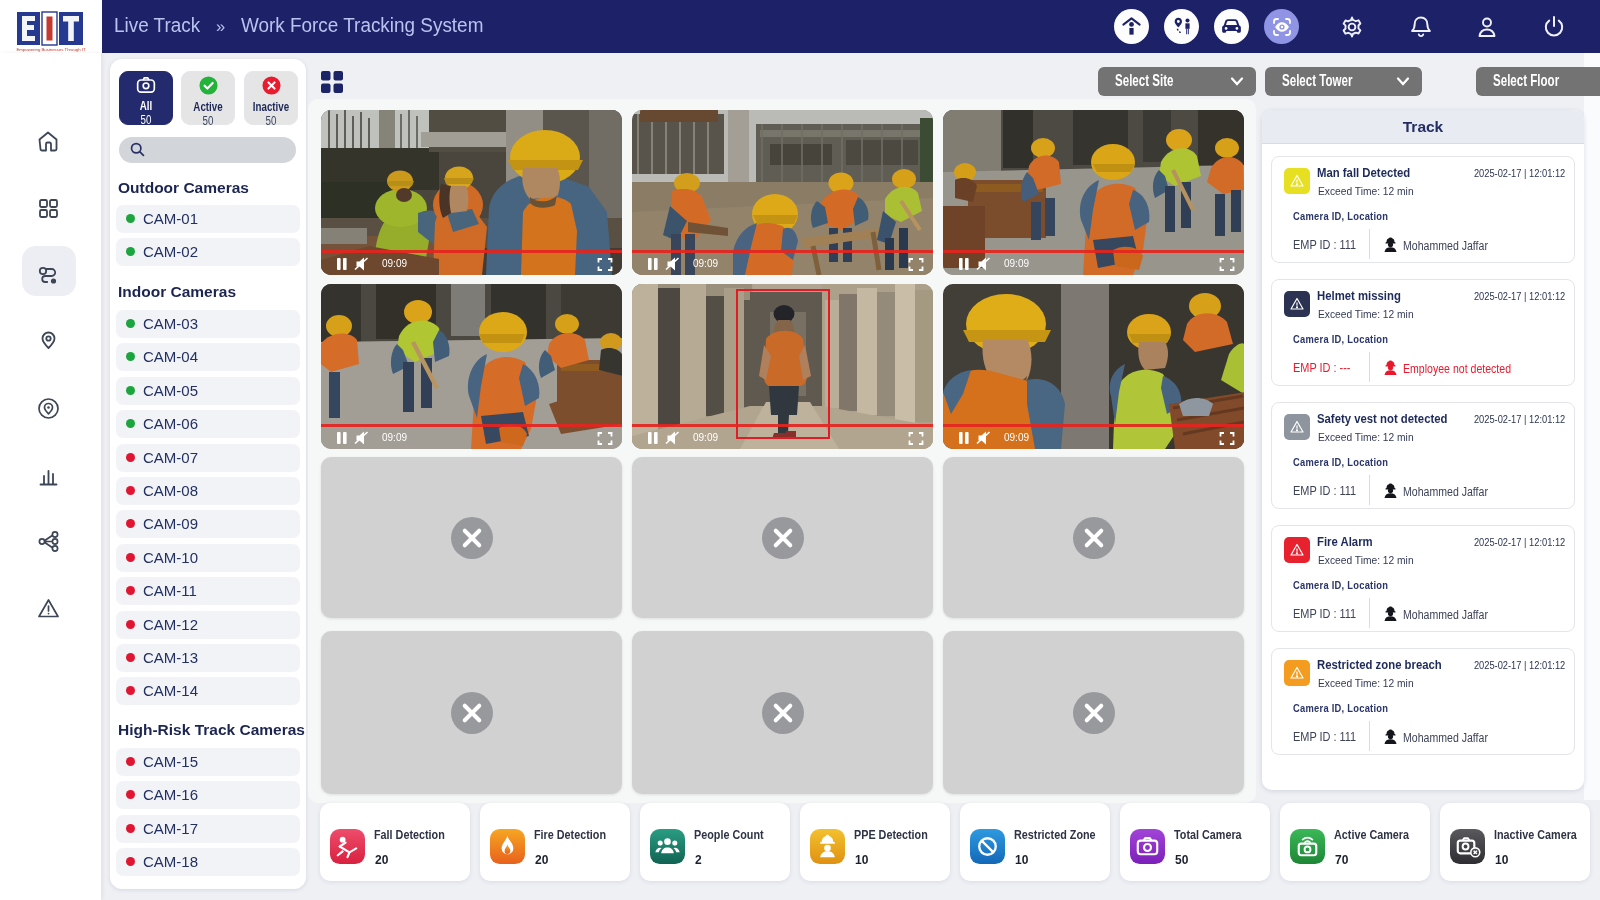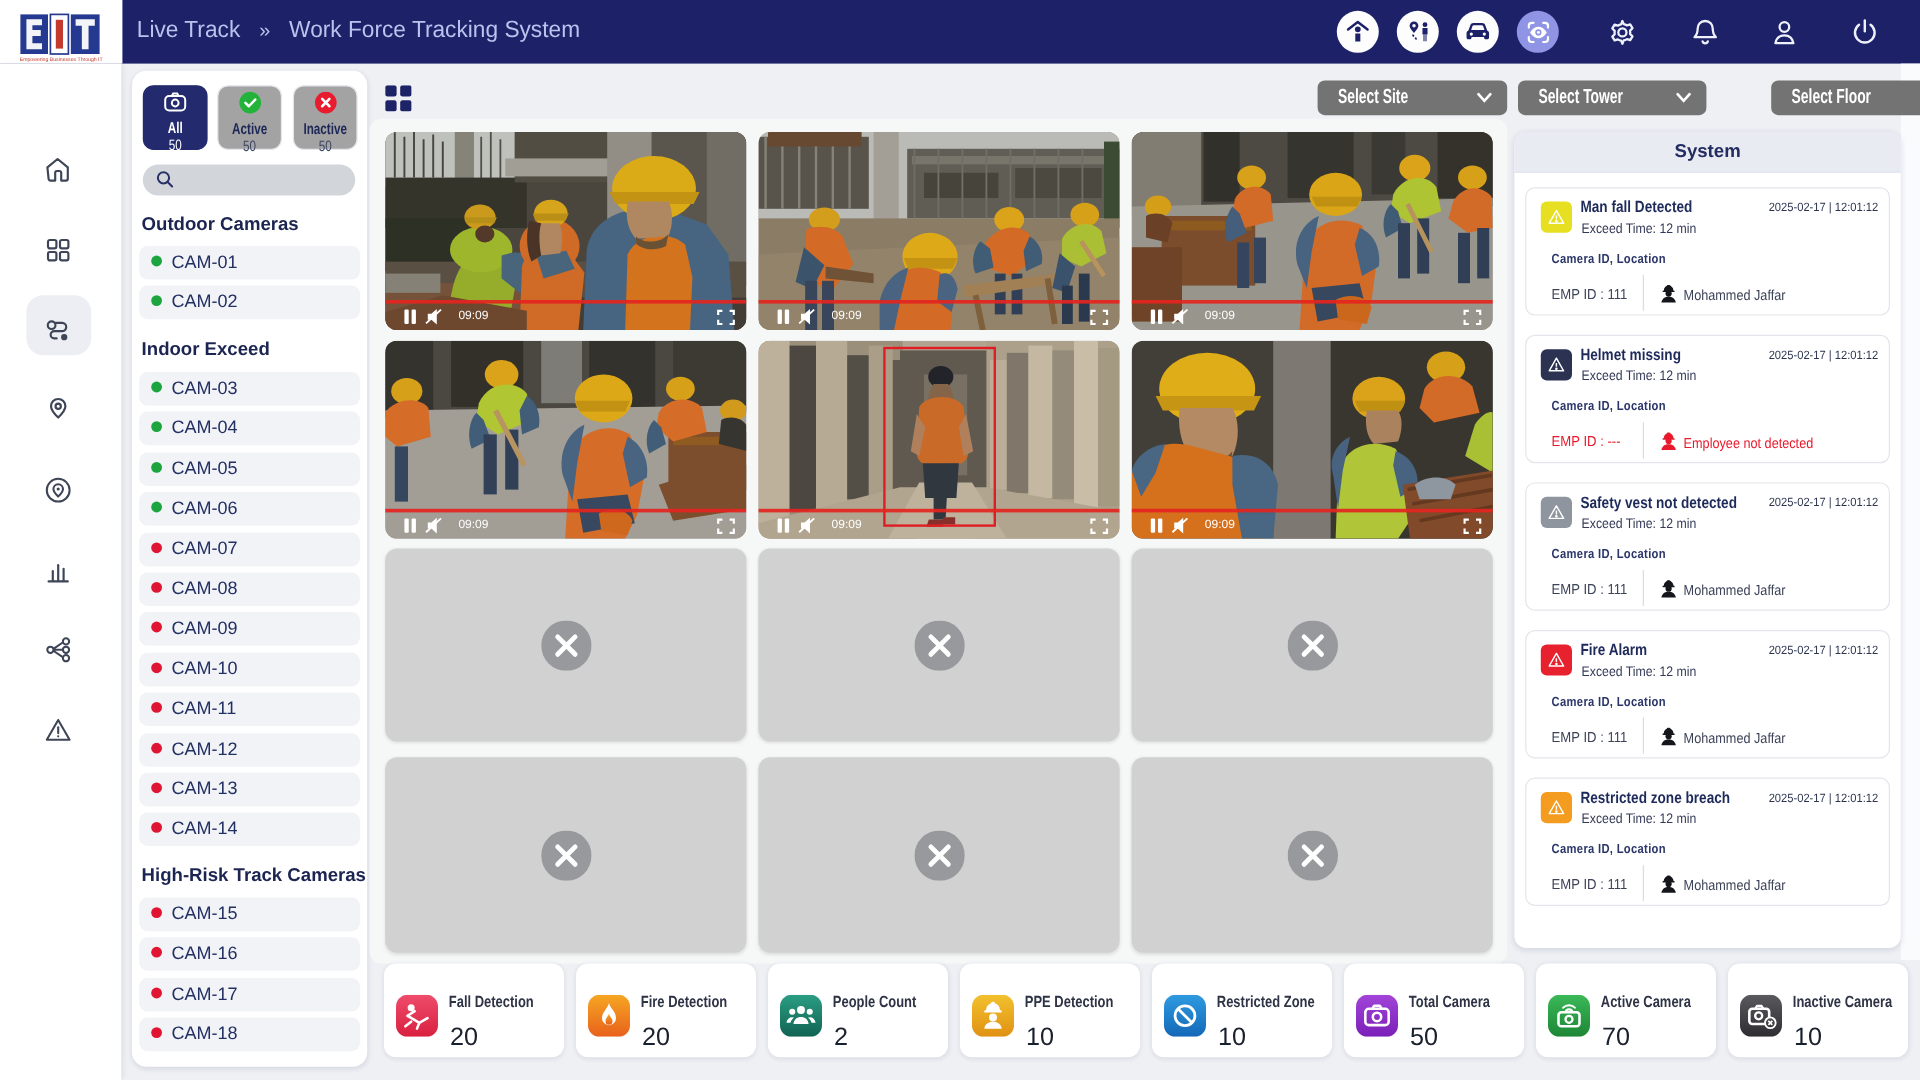--- a/index.html
+++ b/index.html
@@ -15,21 +15,21 @@
 .hcirc.active { background:#8f95e4; }
 .hicon { position:absolute; top:13px; width:28px; height:28px; }
 
 
 #rail { position:absolute; left:0; top:53px; width:101px; height:847px; background:#fff; box-shadow:2px 0 4px rgba(0,0,0,0.06); }
 .rlicon { position:absolute; left:36px; width:25px; height:25px; }
 .ractive { position:absolute; left:22px; top:193px; width:54px; height:50px; background:#eceef4; border-radius:14px; }
 
 
 #campanel { position:absolute; left:110px; top:59px; width:196px; height:830px; background:#fff; border-radius:12px; box-shadow:0 1px 4px rgba(30,40,90,0.12); }
-.fbtn { position:absolute; top:12px; width:54px; height:54px; border-radius:9px; background:#a3a3a3; border:1px solid #e4e6ec; text-align:center; }
+.fbtn { position:absolute; top:12px; width:54px; height:54px; border-radius:9px; background:#e5e5e5; border:1px solid #e4e6ec; text-align:center; }
 .fbtn .l1 { font-size:13px; font-weight:700; color:#1d2757; margin-top:0px; transform:scaleX(0.75); }
 .fbtn .l2 { font-size:12.5px; color:#3c4663; margin-top:0px; transform:scaleX(0.78); }
 #fall { left:9px; background:#232a6d; border-color:#232a6d; }
 #fall .l1, #fall .l2 { color:#fff; }
 #factive { left:71px; }
 #finactive { left:134px; }
 #search { position:absolute; left:9px; top:78px; width:177px; height:26px; border-radius:13px; background:#d2d5da; }
 .sechead { position:absolute; left:8px; font-size:15.5px; font-weight:700; color:#1c2552; }
 .camitem { position:absolute; left:6px; width:184px; height:28px; background:#f2f3f7; border-radius:7px; line-height:28px; font-size:15px; color:#223062; }
 .camitem .dot { display:inline-block; width:9px; height:9px; border-radius:50%; margin:0 8px 0 10px; position:relative; top:-1px; }
@@ -62,21 +62,21 @@
 .aemp { position:absolute; left:21px; top:81px; font-size:12px; color:#3c4257; font-weight:400; transform:scaleX(0.91); transform-origin:0 0; }
 .adiv { position:absolute; left:97px; top:72px; width:1px; height:30px; background:#d9dce3; }
 .aname { position:absolute; left:131px; top:82px; font-size:12px; color:#3c4257; font-weight:400; transform:scaleX(0.88); transform-origin:0 0; white-space:nowrap; }
 .ared { color:#e8192c !important; }
 .awicon { position:absolute; left:110px; top:79px; width:17px; height:17px; }
 
 
 .scard { position:absolute; top:803px; width:150px; height:78px; background:#fff; border-radius:10px; box-shadow:0 1px 4px rgba(30,40,90,0.10); }
 .sicon { position:absolute; left:10px; top:26px; width:35px; height:35px; border-radius:10px; }
 .stitle { position:absolute; left:54px; top:24px; white-space:nowrap; font-size:13.5px; font-weight:700; color:#2e3446; transform:scaleX(0.8); transform-origin:0 0; }
-.snum { position:absolute; left:55px; top:50px; font-size:21px; font-weight:400; color:#19202e; }
+.snum { position:absolute; left:55px; top:50px; font-size:12px; font-weight:700; color:#19202e; }
 </style>
 </head>
 <body>
 <div id="canvas">
   <div id="header">
     <div id="logoarea">
       <svg width="102" height="53" viewBox="0 0 102 53">
         <rect x="17" y="12" width="23" height="33" fill="#24398f"></rect>
         <path d="M22 16 h13 v5 h-8 v4 h7 v5 h-7 v6 h8 v5 H22 Z" fill="#f2f4f8"></path>
         <rect x="42" y="12" width="15" height="33" fill="#fff" stroke="#24398f" stroke-width="1.4"></rect>
@@ -208,21 +208,21 @@
         </svg>
       <div class="l1" style="color:#1d2757;">Inactive</div><div class="l2">50</div>
     </div>
     <div id="search"><svg width="17" height="17" viewBox="0 0 20 20" style="margin:4px 0 0 10px;" fill="none" stroke="#2a3166" stroke-width="2">
           <circle cx="8.5" cy="8.5" r="5.5"></circle>
           <path d="M12.8 12.8 L17 17" stroke-linecap="round"></path>
         </svg></div>
     <div class="sechead" style="top:120px;">Outdoor Cameras</div>
     <div class="camitem" style="top:146px;"><span class="dot dg"></span>CAM-01</div>
     <div class="camitem" style="top:179px;"><span class="dot dg"></span>CAM-02</div>
-    <div class="sechead" style="top:224px;">Indoor Exceed</div>
+    <div class="sechead" style="top:224px;">Indoor Cameras</div>
     <div class="camitem" style="top:251px;"><span class="dot dg"></span>CAM-03</div>
     <div class="camitem" style="top:284px;"><span class="dot dg"></span>CAM-04</div>
     <div class="camitem" style="top:318px;"><span class="dot dg"></span>CAM-05</div>
     <div class="camitem" style="top:351px;"><span class="dot dg"></span>CAM-06</div>
     <div class="camitem" style="top:385px;"><span class="dot dr"></span>CAM-07</div>
     <div class="camitem" style="top:418px;"><span class="dot dr"></span>CAM-08</div>
     <div class="camitem" style="top:451px;"><span class="dot dr"></span>CAM-09</div>
     <div class="camitem" style="top:485px;"><span class="dot dr"></span>CAM-10</div>
     <div class="camitem" style="top:518px;"><span class="dot dr"></span>CAM-11</div>
     <div class="camitem" style="top:552px;"><span class="dot dr"></span>CAM-12</div>
@@ -585,21 +585,21 @@
         </svg>
     </div>
     <div class="tile ph" style="left:943px;top:631px;height:163px;">
       <svg class="phx" viewBox="0 0 52 52">
           <circle cx="26" cy="26" r="26" fill="#97999c"></circle>
           <path d="M17 17 L35 35 M35 17 L17 35" stroke="#fff" stroke-width="5" stroke-linecap="round"></path>
         </svg>
     </div>
   </div>
   <div id="alerts">
-      <div id="alerthead">System</div>
+      <div id="alerthead">Track</div>
     <div class="acard" style="top:46px;padding-left:16px;">
       <div class="aicon" style="background:#e7df21;">
           <svg width="16" height="16" viewBox="0 0 16 16" fill="none" stroke="#fff" stroke-width="1.2">
             <path d="M8 2.5 L14 13 H2 Z" stroke-linejoin="round"></path>
             <path d="M8 6.5 v3.2"></path>
             <circle cx="8" cy="11.3" r="0.5" fill="#fff"></circle>
           </svg>
         </div>
       <div class="atitle">Man fall Detected</div>
       <div class="atime">2025-02-17 | 12:01:12</div>

